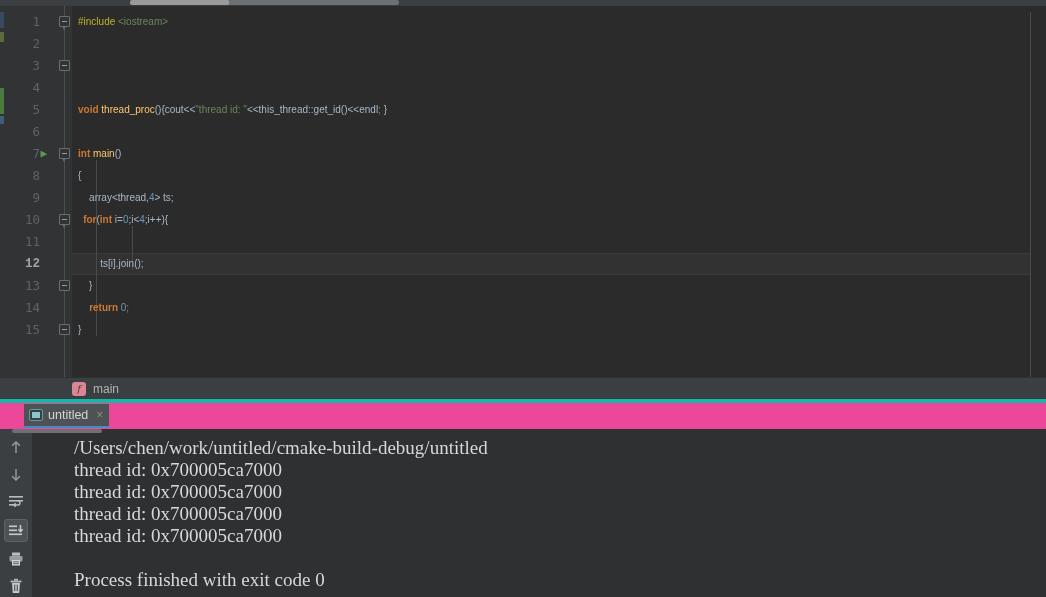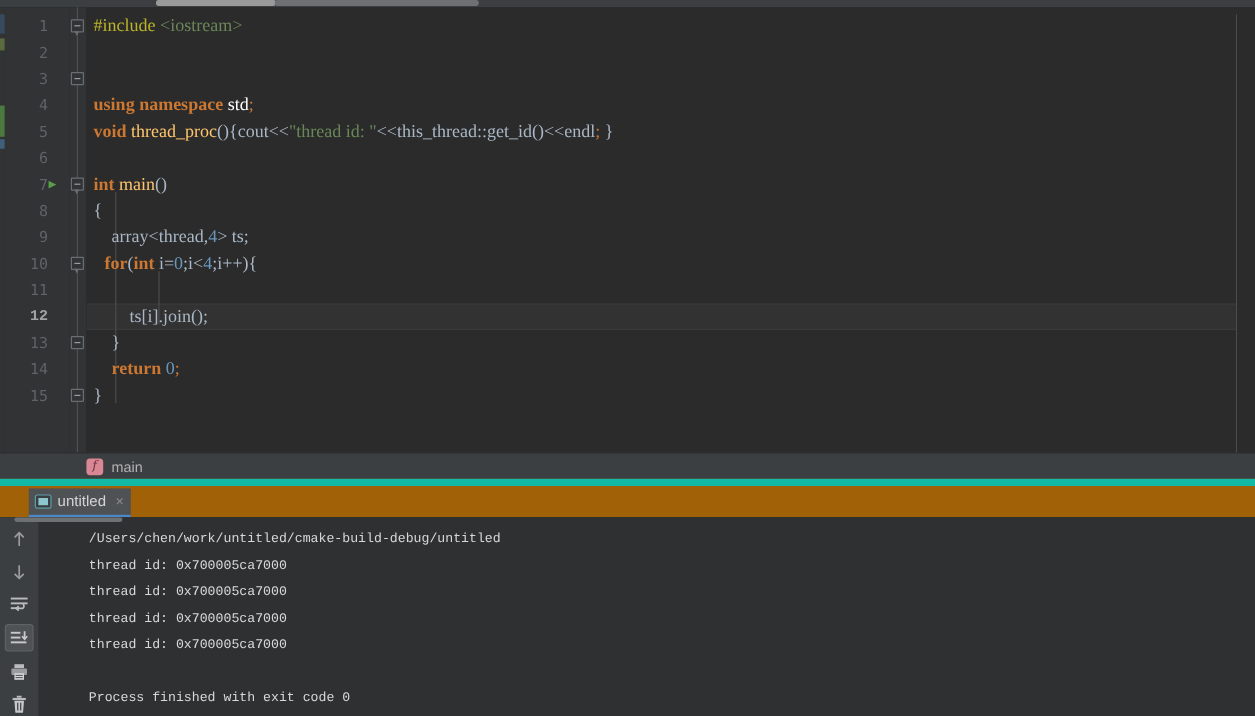--- a/index.html
+++ b/index.html
@@ -159,22 +159,22 @@
     position: absolute;
     width: 1px;
     background: #4b4b4b;
   }
   .codeline {
     position: absolute;
     left: 0;
     height: 22px;
     line-height: 22px;
     white-space: pre;
-    font-family: Liberation Serif, serif;
-    font-size: 15px;
+    font-family: Liberation Sans, sans-serif;
+    font-size: 10px;
     color: #a9b7c6;
   }
   .tok-pre   { color: #bbb529; }        
   .tok-hdr   { color: #6a8759; }        
   .tok-kw    { color: #cc7832; font-weight: bold; }
   .tok-id    { color: #a9b7c6; }
   .tok-fn    { color: #ffc66d; }
   .tok-num   { color: #6897bb; }
   .tok-str   { color: #6a8759; }
   .tok-op    { color: #a9b7c6; }
@@ -206,25 +206,25 @@
   }
   .bc-label {
     color: #b2b2b2;
     font-family: "Liberation Sans", sans-serif;
     font-size: 12px;
   }
 
   
   .tabstrip {
     flex: 0 0 26px;
-    background: #a16207;
+    background: #ec4899;
     display: flex;
-    align-items: flex-end;
-    position: relative;
-    border-top: 6px solid #14b8a6;
+    align-items: center;
+    position: relative;
+    border-top: 4px solid #14b8a6;
   }
   .tool-label {
     color: #a9a9a9;
     font-family: "Liberation Sans", sans-serif;
     font-size: 12px;
     position: absolute;
     left: -4px; bottom: 5px;
     width: 14px;
     overflow: hidden;
   }
@@ -307,22 +307,22 @@
     flex: 1 1 auto;
     padding: 8px 0 0 42px;
     box-sizing: border-box;
     overflow: hidden;
     position: relative;
   }
   .cline {
     height: 22px;
     line-height: 22px;
     white-space: pre;
-    font-family: Liberation Mono, monospace;
-    font-size: 11px;
+    font-family: Liberation Serif, serif;
+    font-size: 19px;
     color: #d8d8d8;
   }
   .cline.gap { height: 22px; }
 
   .right-divider {
     position: absolute;
     left: 1030px; top: 6px;
     width: 1px; height: 371px;
     background: #4a4d4f;
   }
@@ -388,21 +388,20 @@
         </div>
         <div class="fold" style="top: 274px;"></div>
         <div class="fold" style="top: 318px;"></div>
       </div>
 
     <div class="code-area" id="codearea">
       <div class="cur-line-hl" id="curhl" style="top: 247px;"></div>
       <div class="indent-guide" style="left:24px; top:154px; height:176px;"></div>
       <div class="indent-guide" style="left:60px; top:220px; height:44px;"></div>
     <div class="codeline" style="top: 5px; left: 6px;"><span class="tok-pre">#include </span><span class="tok-hdr">&lt;iostream&gt;</span></div>
-        <div class="codeline" style="top: 71px; left: 6px;"><span class="tok-kw">using namespace </span><span class="tok-std">std</span><span class="tok-semi">;</span></div>
         <div class="codeline" style="top: 93px; left: 6px;"><span class="tok-kw">void </span><span class="tok-fn">thread_proc</span><span class="tok-op">(){cout&lt;&lt;</span><span class="tok-str">"thread id: "</span><span class="tok-op">&lt;&lt;this_thread::get_id()&lt;&lt;endl</span><span class="tok-semi">;</span><span class="tok-op"> }</span></div>
         <div class="codeline" style="top: 115px; left: 6px;"></div>
         <div class="codeline" style="top: 137px; left: 6px; text-align: right;"><span class="tok-kw">int </span><span class="tok-fn">main</span><span class="tok-op">()</span></div>
         <div class="codeline" style="top: 159px; left: 6px;"><span class="tok-op">{</span></div>
         <div class="codeline" style="top: 181px; left: 6px;"><span class="tok-id">    array&lt;thread,</span><span class="tok-num">4</span><span class="tok-id">&gt; ts;</span></div>
         <div class="codeline" style="top: 203px; left: 0; text-align: right;"><span class="tok-id">    </span><span class="tok-kw">for</span><span class="tok-op">(</span><span class="tok-kw">int</span><span class="tok-id"> i=</span><span class="tok-num">0</span><span class="tok-id">;i&lt;</span><span class="tok-num">4</span><span class="tok-id">;i++){</span></div>
         <div class="codeline" style="top: 247px; left: 6px;"><span class="tok-id">        ts[i].join();</span></div>
         <div class="codeline" style="top: 269px; left: 6px;"><span class="tok-op">    }</span></div>
         <div class="codeline" style="top: 291px; left: 6px;"><span class="tok-id">    </span><span class="tok-kw">return </span><span class="tok-num">0</span><span class="tok-semi">;</span></div>
         <div class="codeline" style="top: 313px; left: 6px;"><span class="tok-op">}</span></div>

